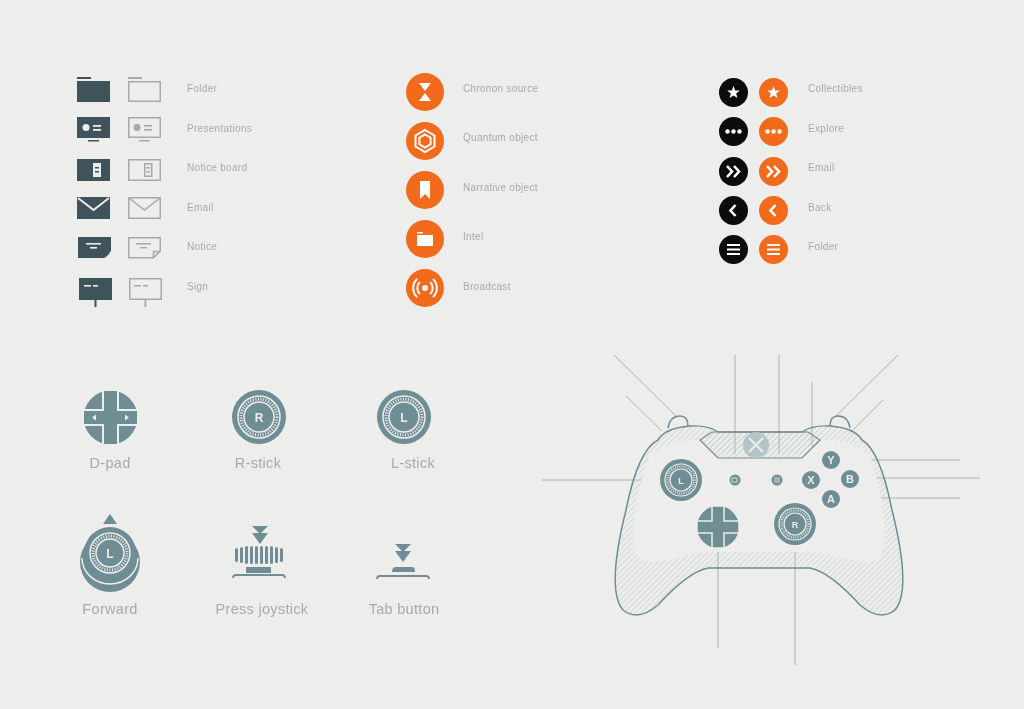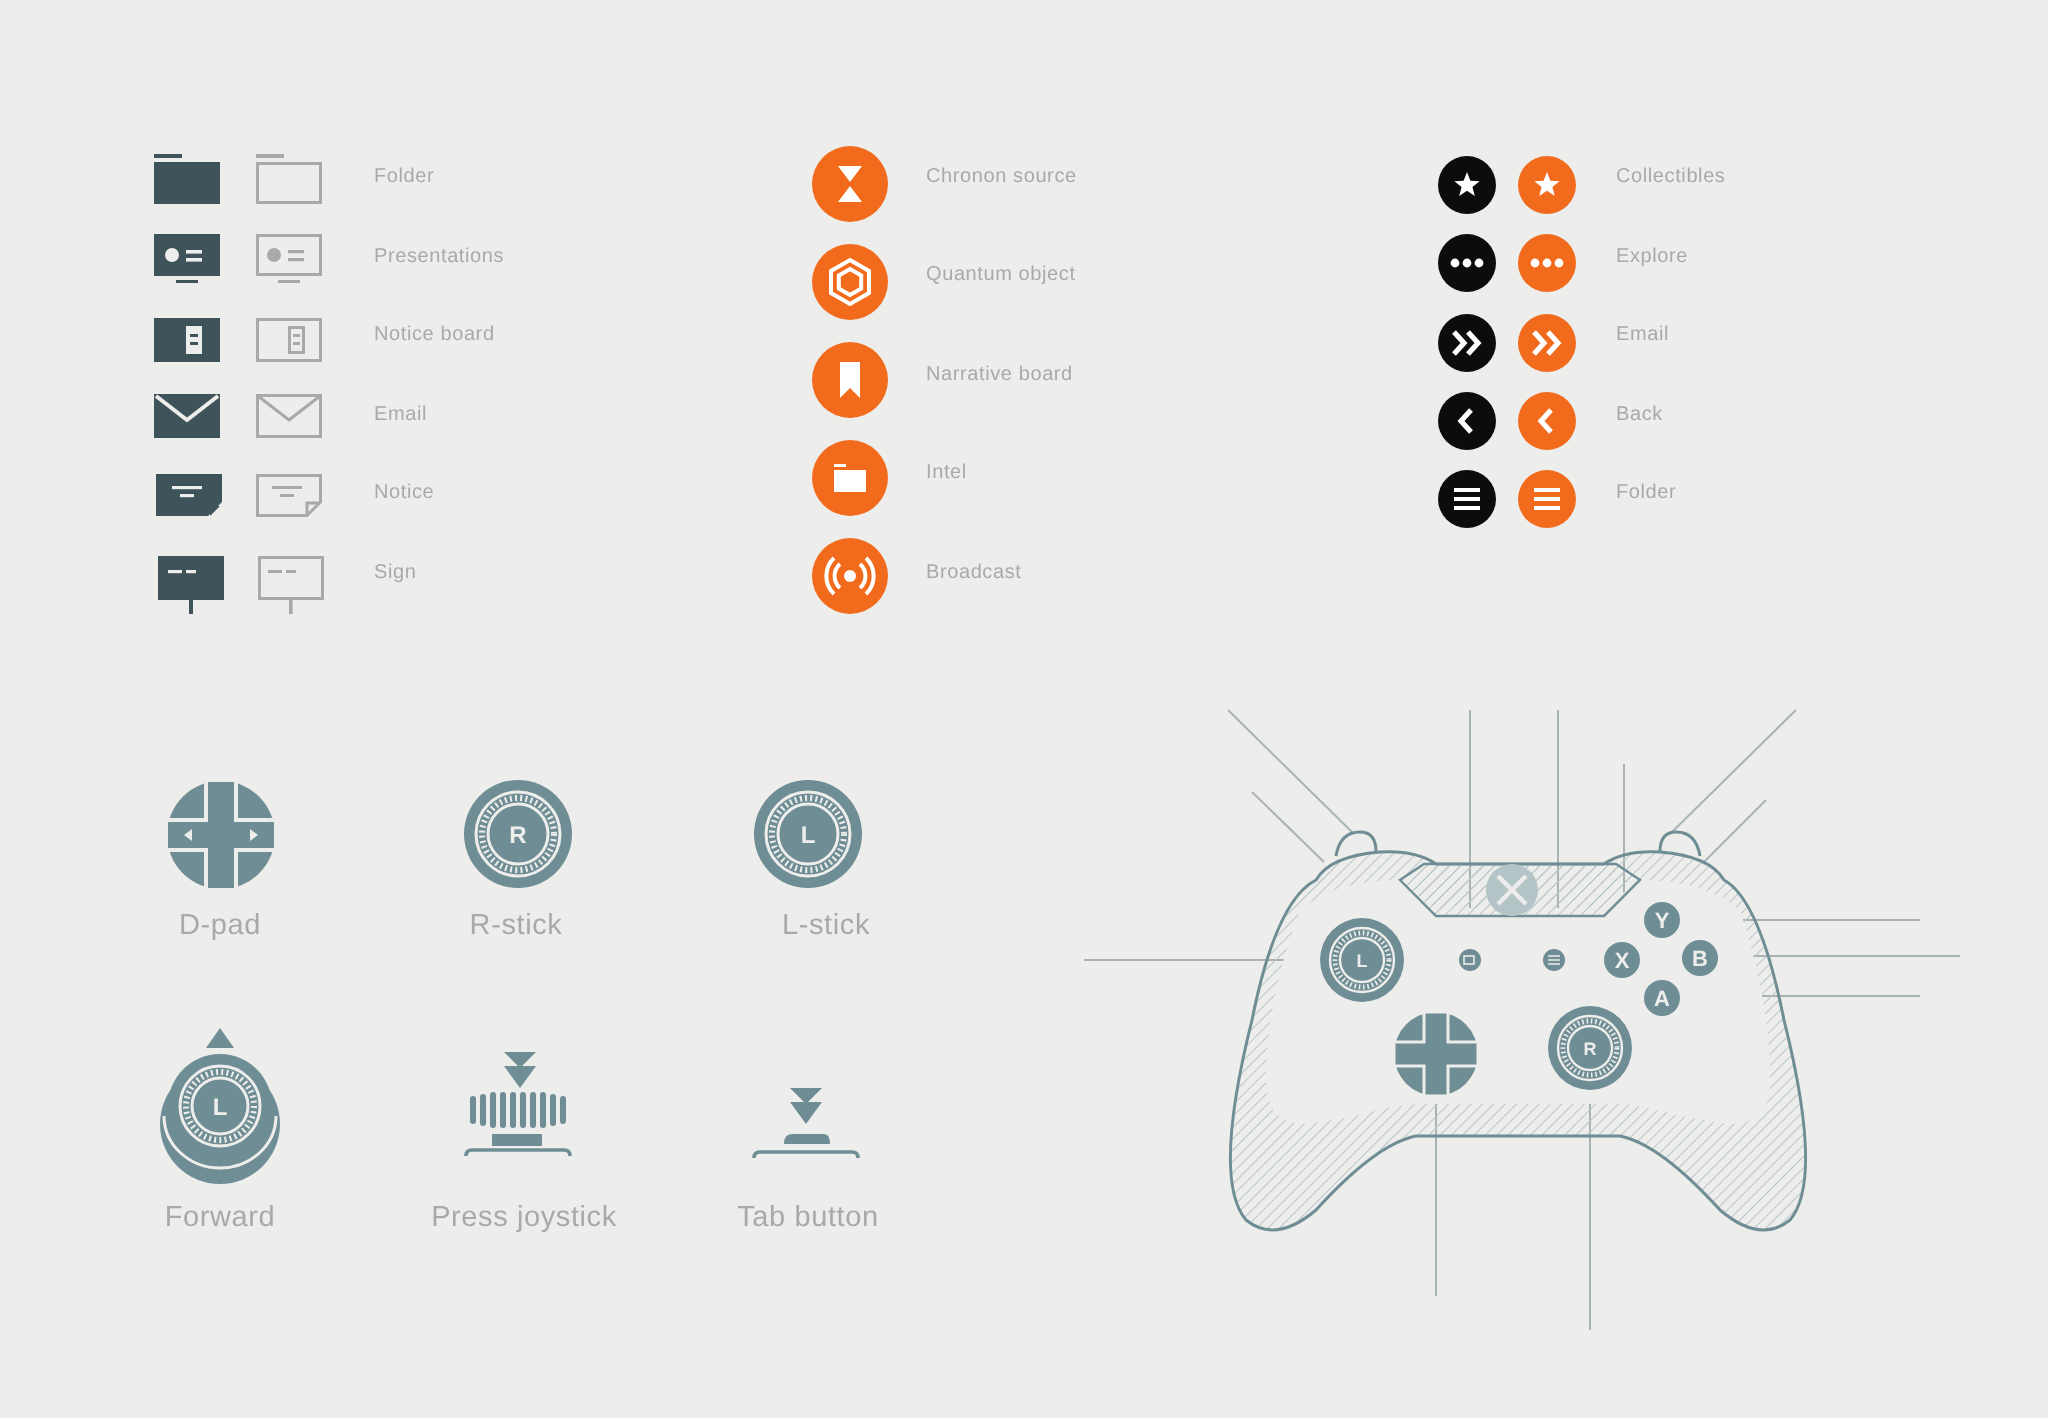--- a/index.html
+++ b/index.html
@@ -135,21 +135,21 @@
       </svg>
   </div>
   <span class="lbl" style="left:463px;top:132px">Quantum object</span>
 
   <div class="ic" style="left:406px;top:171px">
     <svg width="38" height="38">
         <circle cx="19" cy="19" r="19" fill="#f26b1d"></circle>
         <path d="M14 10 H24 V28 L19 23 L14 28 Z" fill="#fff"></path>
       </svg>
   </div>
-  <span class="lbl" style="left:463px;top:182px">Narrative board</span>
+  <span class="lbl" style="left:463px;top:182px">Narrative object</span>
 
   <div class="ic" style="left:406px;top:220px">
     <svg width="38" height="38">
         <circle cx="19" cy="19" r="19" fill="#f26b1d"></circle>
         <rect x="11" y="12" width="6" height="1.5" fill="#fff"></rect>
         <rect x="11" y="15" width="16" height="11" fill="#fff"></rect>
       </svg>
   </div>
   <span class="lbl" style="left:463px;top:231px">Intel</span>
 

